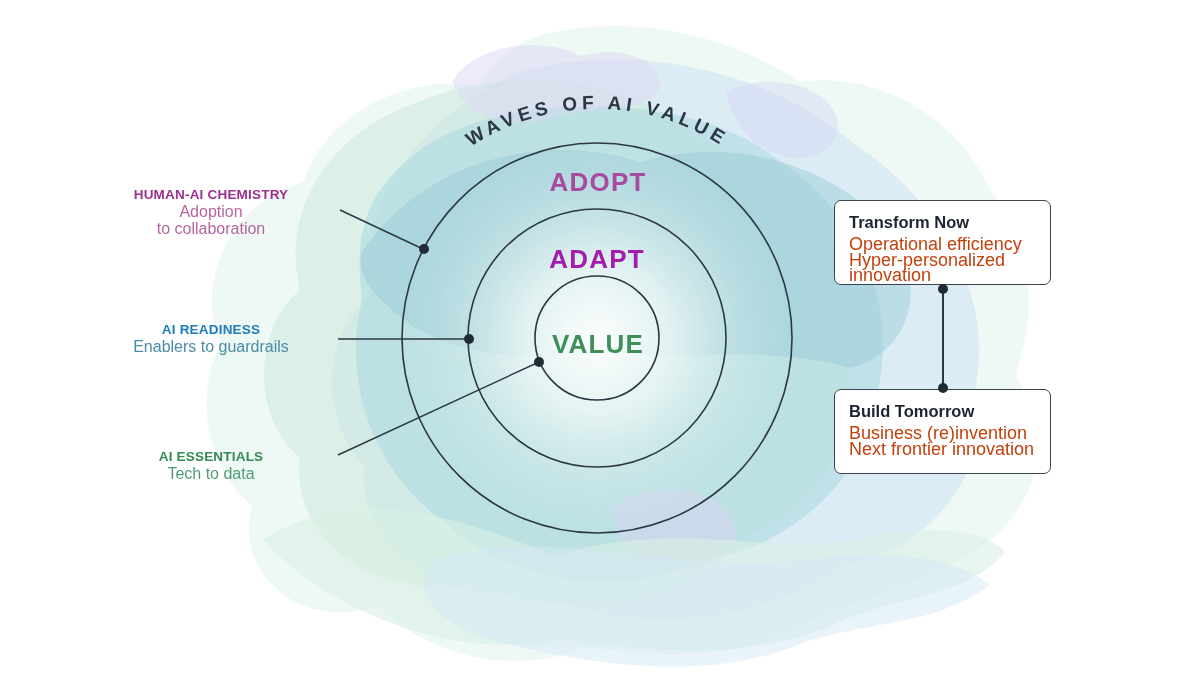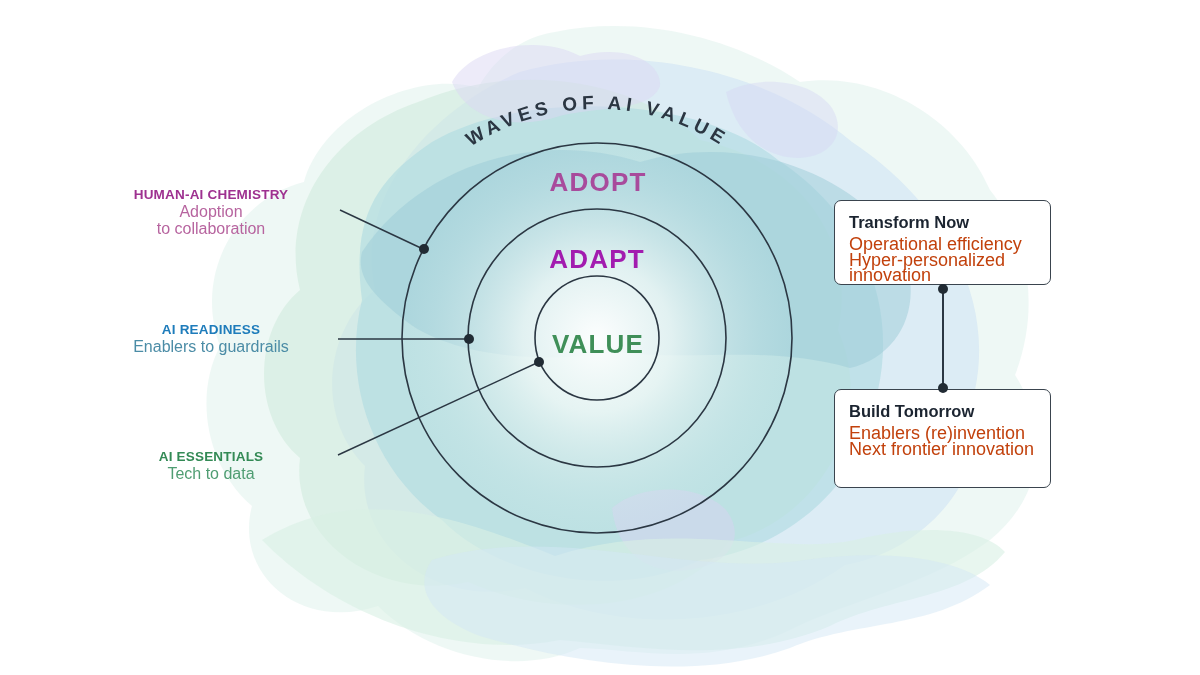--- a/index.html
+++ b/index.html
@@ -41,21 +41,21 @@
   .side-label.essentials .side-sub{color:#4f9d72;}
   
   .callout{
     position:absolute;z-index:2;
     left:834px;width:217px;box-sizing:border-box;
     background:#ffffff;
     border:1.5px solid #3a444e;border-radius:7px;
     padding:12px 14px 10px 14px;
   }
   .callout.transform{top:200px;height:85px;}
-  .callout.build{top:389px;height:99px;}
+  .callout.build{top:389px;height:85px;}
   .callout .callout-title{
     font-weight:bold;font-size:16.5px;color:#1b2430;margin-bottom:5px;
   }
   .callout .callout-line{font-size:18px;line-height:15.5px;color:#c2410c;}
   
   .box-connector{position:absolute;z-index:3;pointer-events:none;}
   .box-connector .v-line{
     position:absolute;left:942px;top:289px;width:1.6px;height:99px;background:#2b3743;
   }
   .box-connector .dot{
@@ -136,21 +136,21 @@
     <div class="side-sub">Tech to data</div>
   </div>
 
   <div class="callout transform">
     <div class="callout-title">Transform Now</div>
     <div class="callout-line">Operational efficiency</div>
     <div class="callout-line">Hyper-personalized innovation</div>
   </div>
   <div class="callout build">
     <div class="callout-title">Build Tomorrow</div>
-    <div class="callout-line">Enablers (re)invention</div>
+    <div class="callout-line">Business (re)invention</div>
     <div class="callout-line">Next frontier innovation</div>
   </div>
 
   <div class="box-connector">
     <div class="v-line"></div>
     <div class="dot top"></div>
     <div class="dot bottom"></div>
   </div>
 
 </div>

